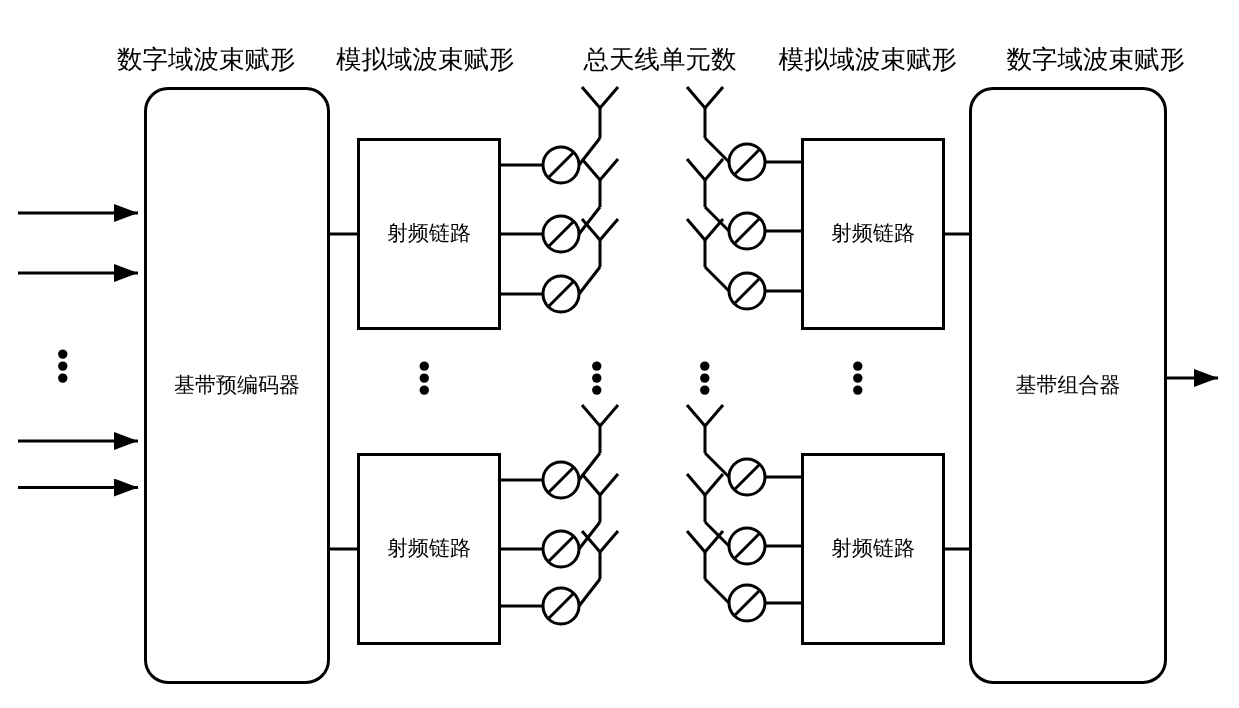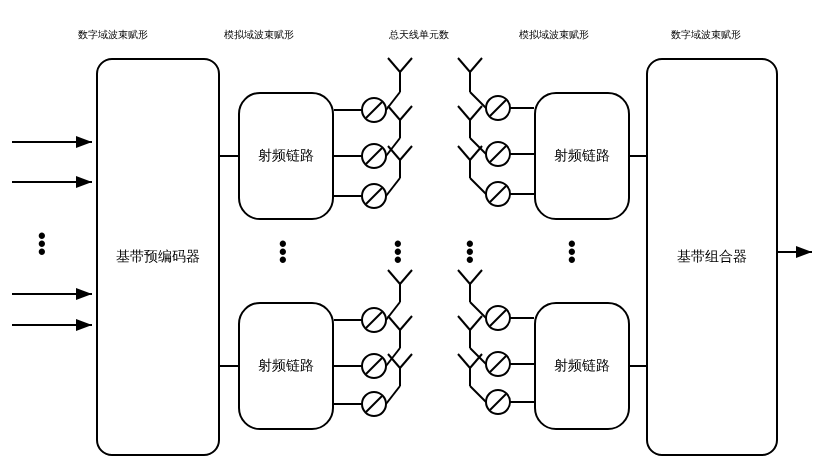--- a/index.html
+++ b/index.html
@@ -12,29 +12,29 @@
   }
   #stage {
     position: relative;
     width: 826px;
     height: 472px;
     background: #ffffff;
     overflow: hidden;
   }
   .label {
     position: absolute;
-    font-size: 10px;
+    font-size: 17px;
     color: #000000;
     white-space: nowrap;
     font-weight: 500;
   }
   .box {
     position: absolute;
     border: 2px solid #000000;
-    border-radius: 22px;
+    border-radius: 0;
     background: #ffffff;
     box-sizing: border-box;
     display: flex;
     align-items: center;
     justify-content: center;
     font-size: 14px;
     color: #000000;
     text-align: center;
     line-height: 1.25;
   }

